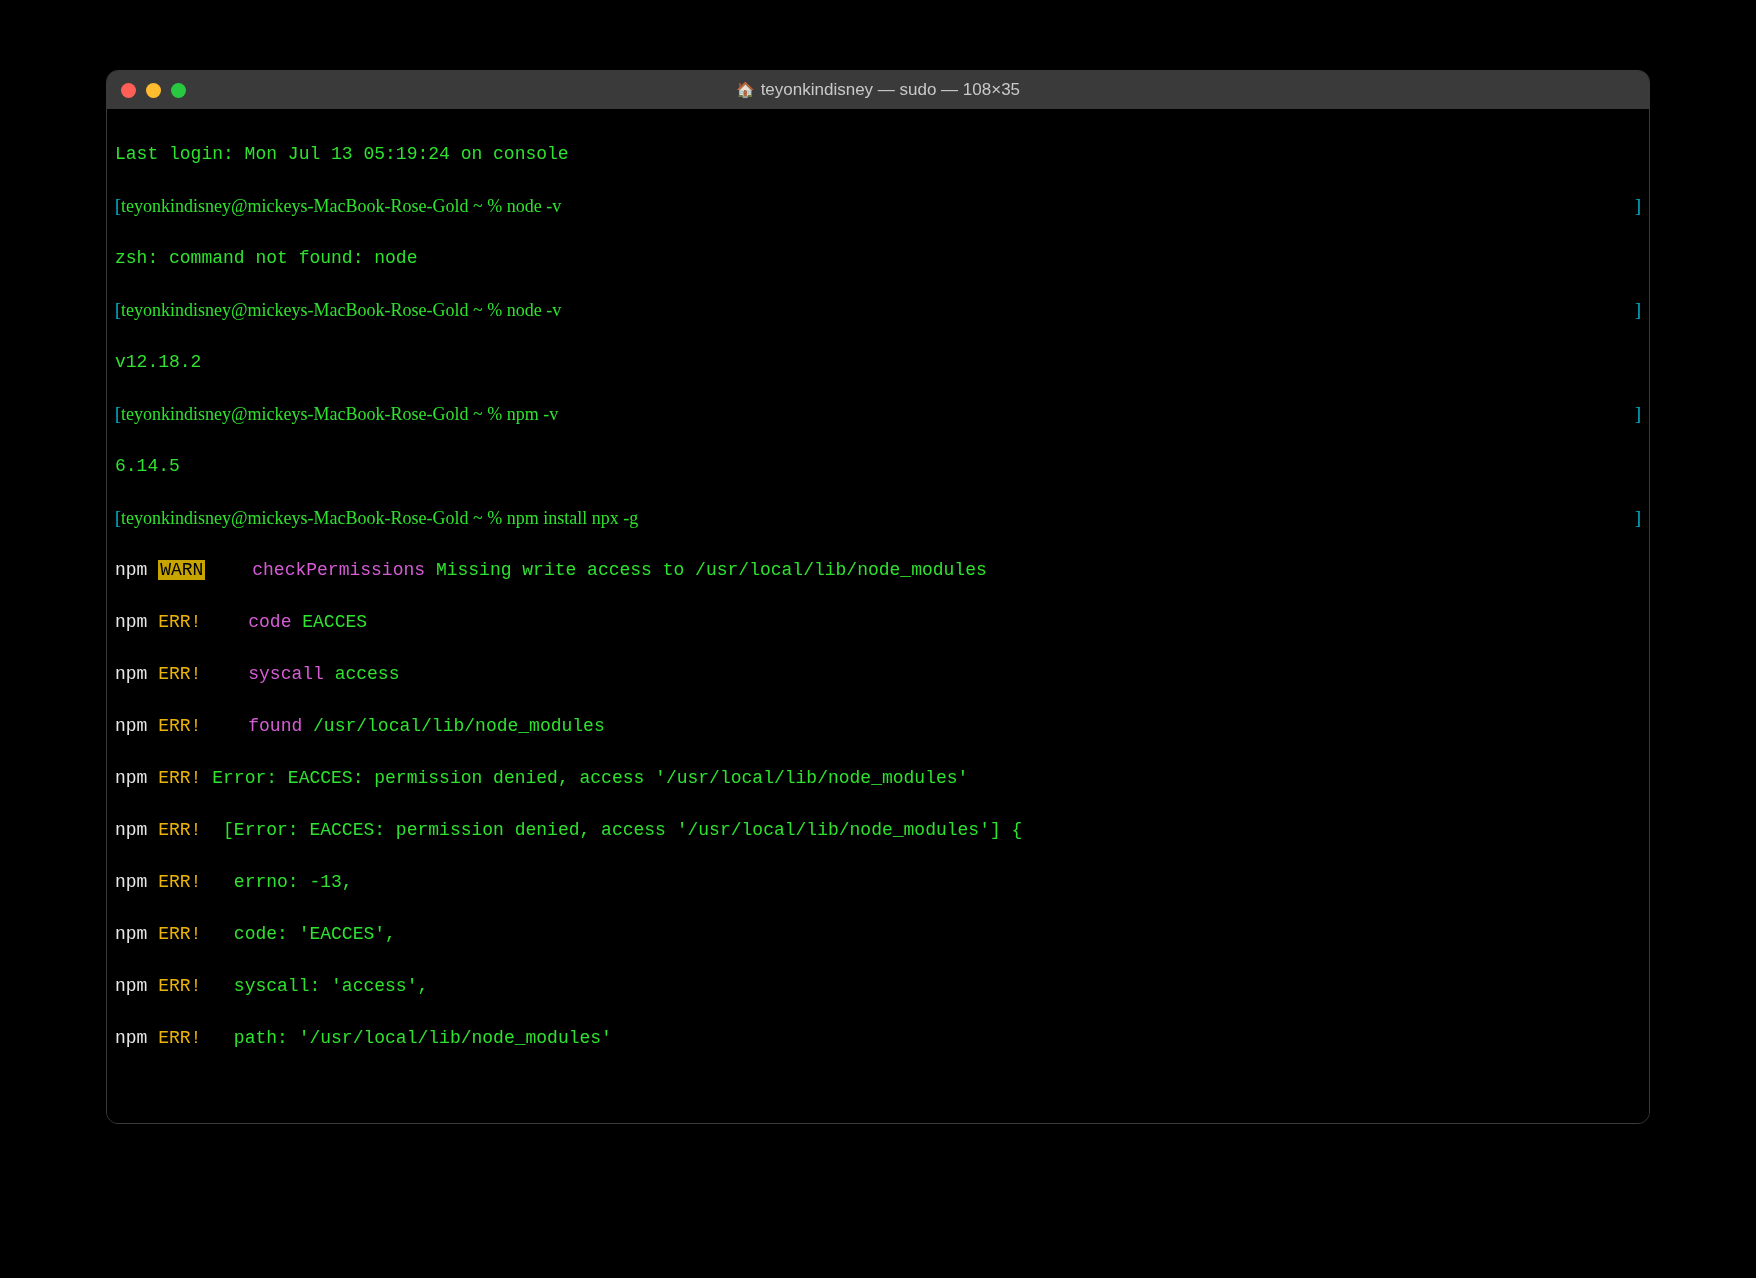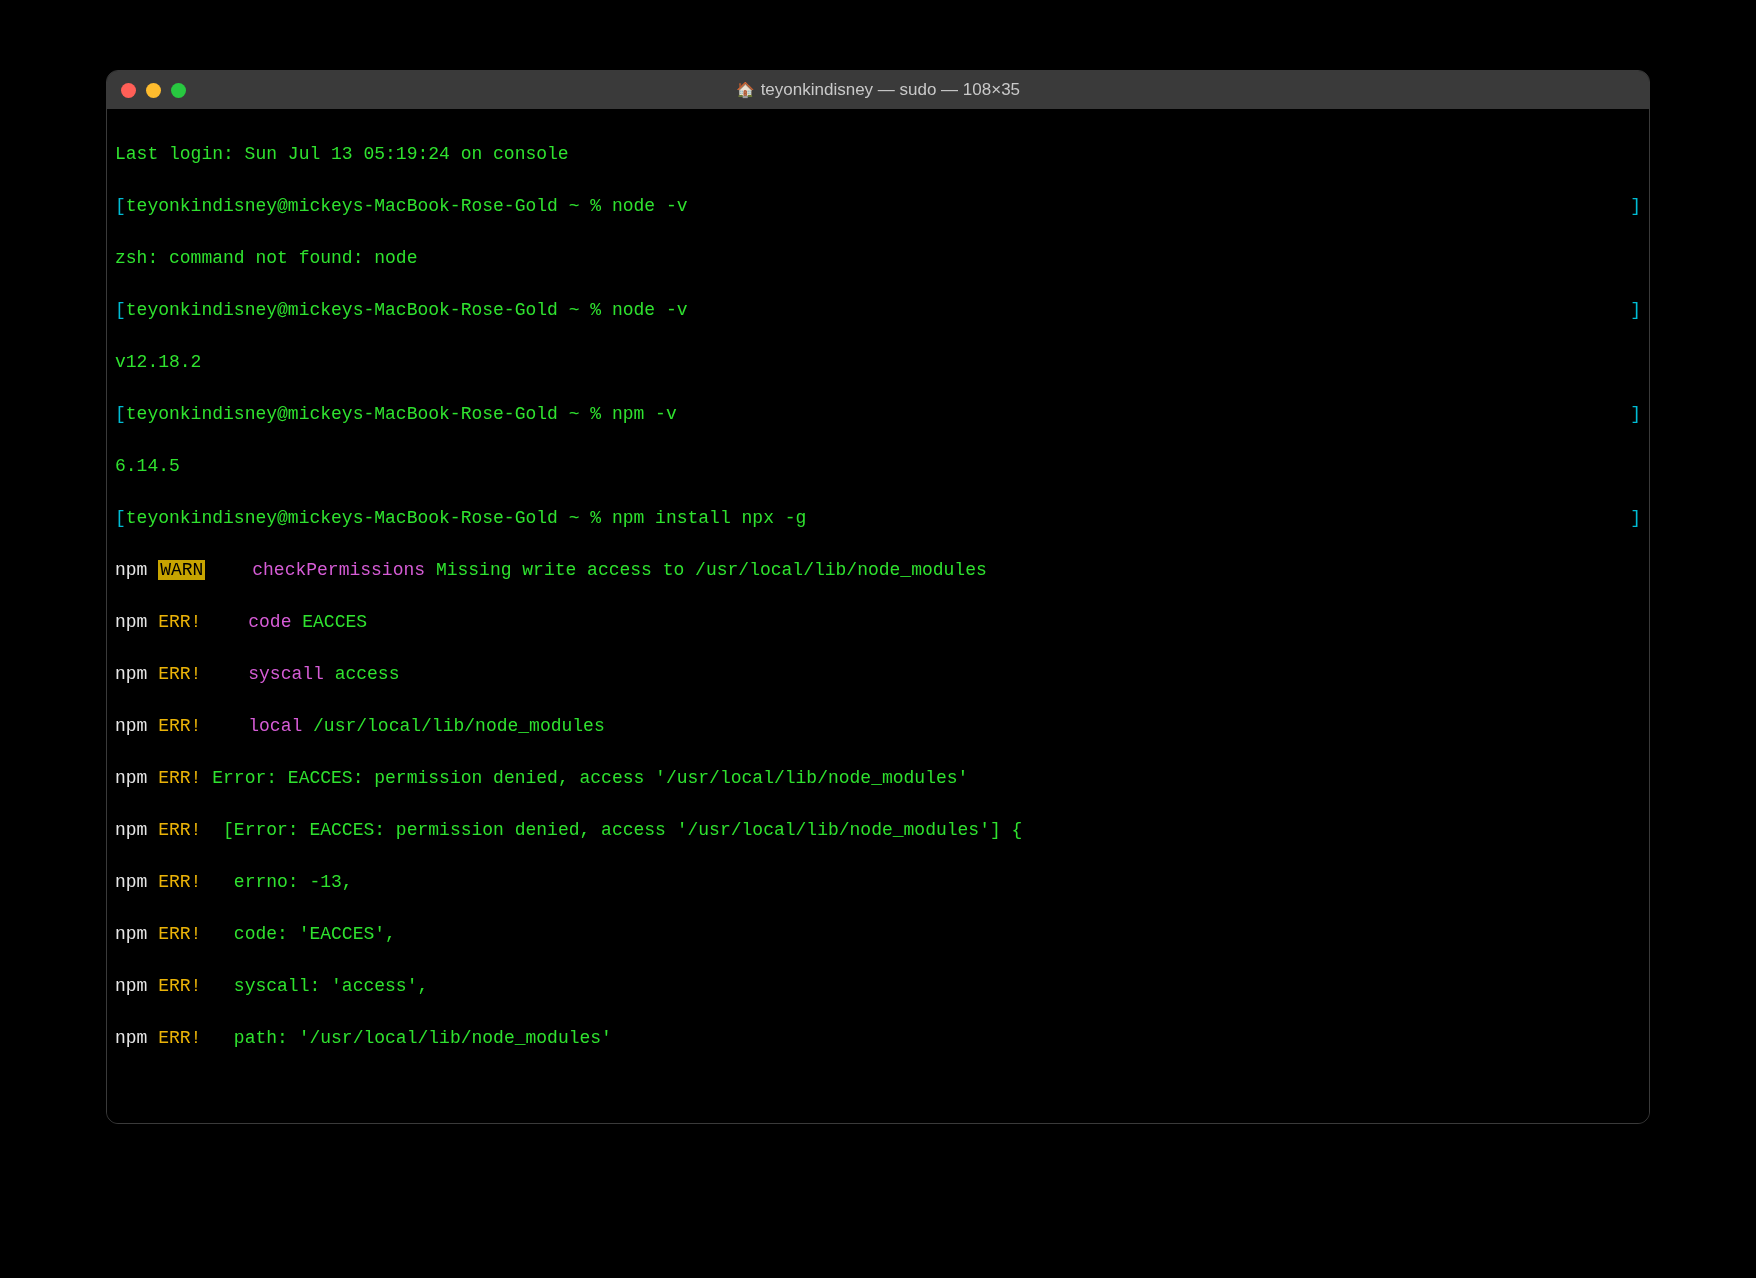--- a/index.html
+++ b/index.html
@@ -70,52 +70,52 @@
     white-space: pre;
     overflow: hidden;
   }
   .line { white-space: pre; }
   .bracket { color: #00bcd4; }
   .green { color: #2fe22f; }
   .white { color: #e8e8e8; }
   .magenta { color: #d65cd6; padding-left: 36px; }
   .red { color: #eab308; }
   .yellow-bg { background: #c7a400; color: #000; padding: 0 2px; text-align: right; }
-  .wrap-row { display: flex; }
+  .wrap-row { display: flex; font-family: Liberation Serif, serif; }
   .wrap-right { margin-left: auto; }
 </style>
 </head>
 <body>
 
 <div class="window">
   <div class="titlebar">
     <div class="traffic-lights">
       <div class="tl tl-close"></div>
       <div class="tl tl-min"></div>
       <div class="tl tl-max"></div>
     </div>
     <div class="title-wrap">
       <span class="home-icon">🏠</span>
       <span>teyonkindisney — sudo — 108×35</span>
     </div>
   </div>
 
   <div class="terminal-body">
-<div class="line green">Last login: Sun Jul 13 05:19:24 on console</div>
+<div class="line green">Last login: Mon Jul 13 05:19:24 on console</div>
 <div class="line wrap-row"><span><span class="bracket">[</span><span class="green">teyonkindisney@mickeys-MacBook-Rose-Gold ~ % </span><span class="green">node -v</span></span><span class="bracket wrap-right">]</span></div>
 <div class="line green">zsh: command not found: node</div>
 <div class="line wrap-row"><span><span class="bracket">[</span><span class="green">teyonkindisney@mickeys-MacBook-Rose-Gold ~ % </span><span class="green">node -v</span></span><span class="bracket wrap-right">]</span></div>
 <div class="line green">v12.18.2</div>
 <div class="line wrap-row"><span><span class="bracket">[</span><span class="green">teyonkindisney@mickeys-MacBook-Rose-Gold ~ % </span><span class="green">npm -v</span></span><span class="bracket wrap-right">]</span></div>
 <div class="line green">6.14.5</div>
 <div class="line wrap-row"><span><span class="bracket">[</span><span class="green">teyonkindisney@mickeys-MacBook-Rose-Gold ~ % </span><span class="green">npm install npx -g</span></span><span class="bracket wrap-right">]</span></div>
 <div class="line"><span class="white">npm</span> <span class="yellow-bg">WARN</span><span class="magenta"> checkPermissions</span><span class="green"> Missing write access to /usr/local/lib/node_modules</span></div>
 <div class="line"><span class="white">npm</span> <span class="red">ERR!</span><span class="magenta"> code</span><span class="green"> EACCES</span></div>
 <div class="line"><span class="white">npm</span> <span class="red">ERR!</span><span class="magenta"> syscall</span><span class="green"> access</span></div>
-<div class="line"><span class="white">npm</span> <span class="red">ERR!</span><span class="magenta"> local</span><span class="green"> /usr/local/lib/node_modules</span></div>
+<div class="line"><span class="white">npm</span> <span class="red">ERR!</span><span class="magenta"> found</span><span class="green"> /usr/local/lib/node_modules</span></div>
 <div class="line"><span class="white">npm</span> <span class="red">ERR!</span><span class="green"> Error: EACCES: permission denied, access '/usr/local/lib/node_modules'</span></div>
 <div class="line"><span class="white">npm</span> <span class="red">ERR!</span><span class="green">  [Error: EACCES: permission denied, access '/usr/local/lib/node_modules'] {</span></div>
 <div class="line"><span class="white">npm</span> <span class="red">ERR!</span><span class="green">   errno: -13,</span></div>
 <div class="line"><span class="white">npm</span> <span class="red">ERR!</span><span class="green">   code: 'EACCES',</span></div>
 <div class="line"><span class="white">npm</span> <span class="red">ERR!</span><span class="green">   syscall: 'access',</span></div>
 <div class="line"><span class="white">npm</span> <span class="red">ERR!</span><span class="green">   path: '/usr/local/lib/node_modules'</span></div>
 
 
 
 

